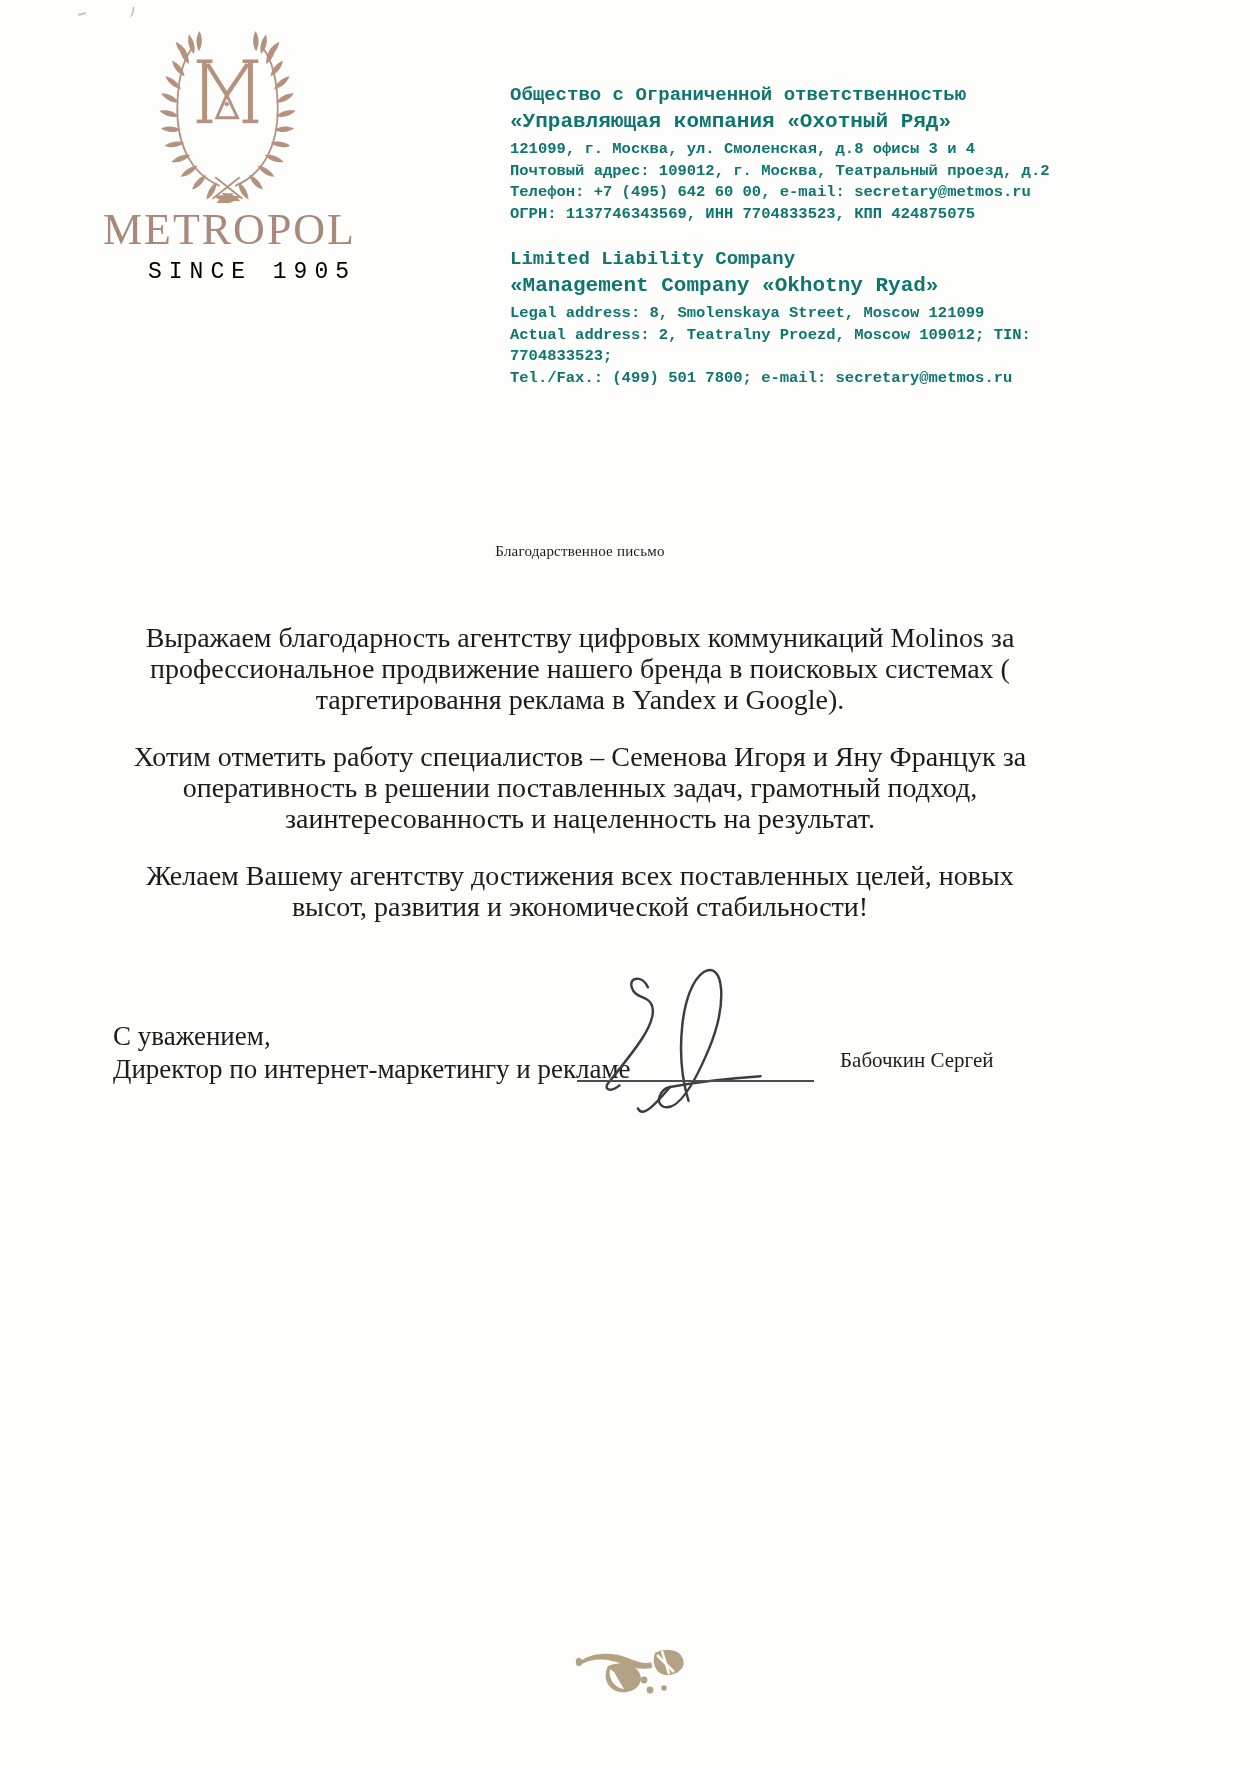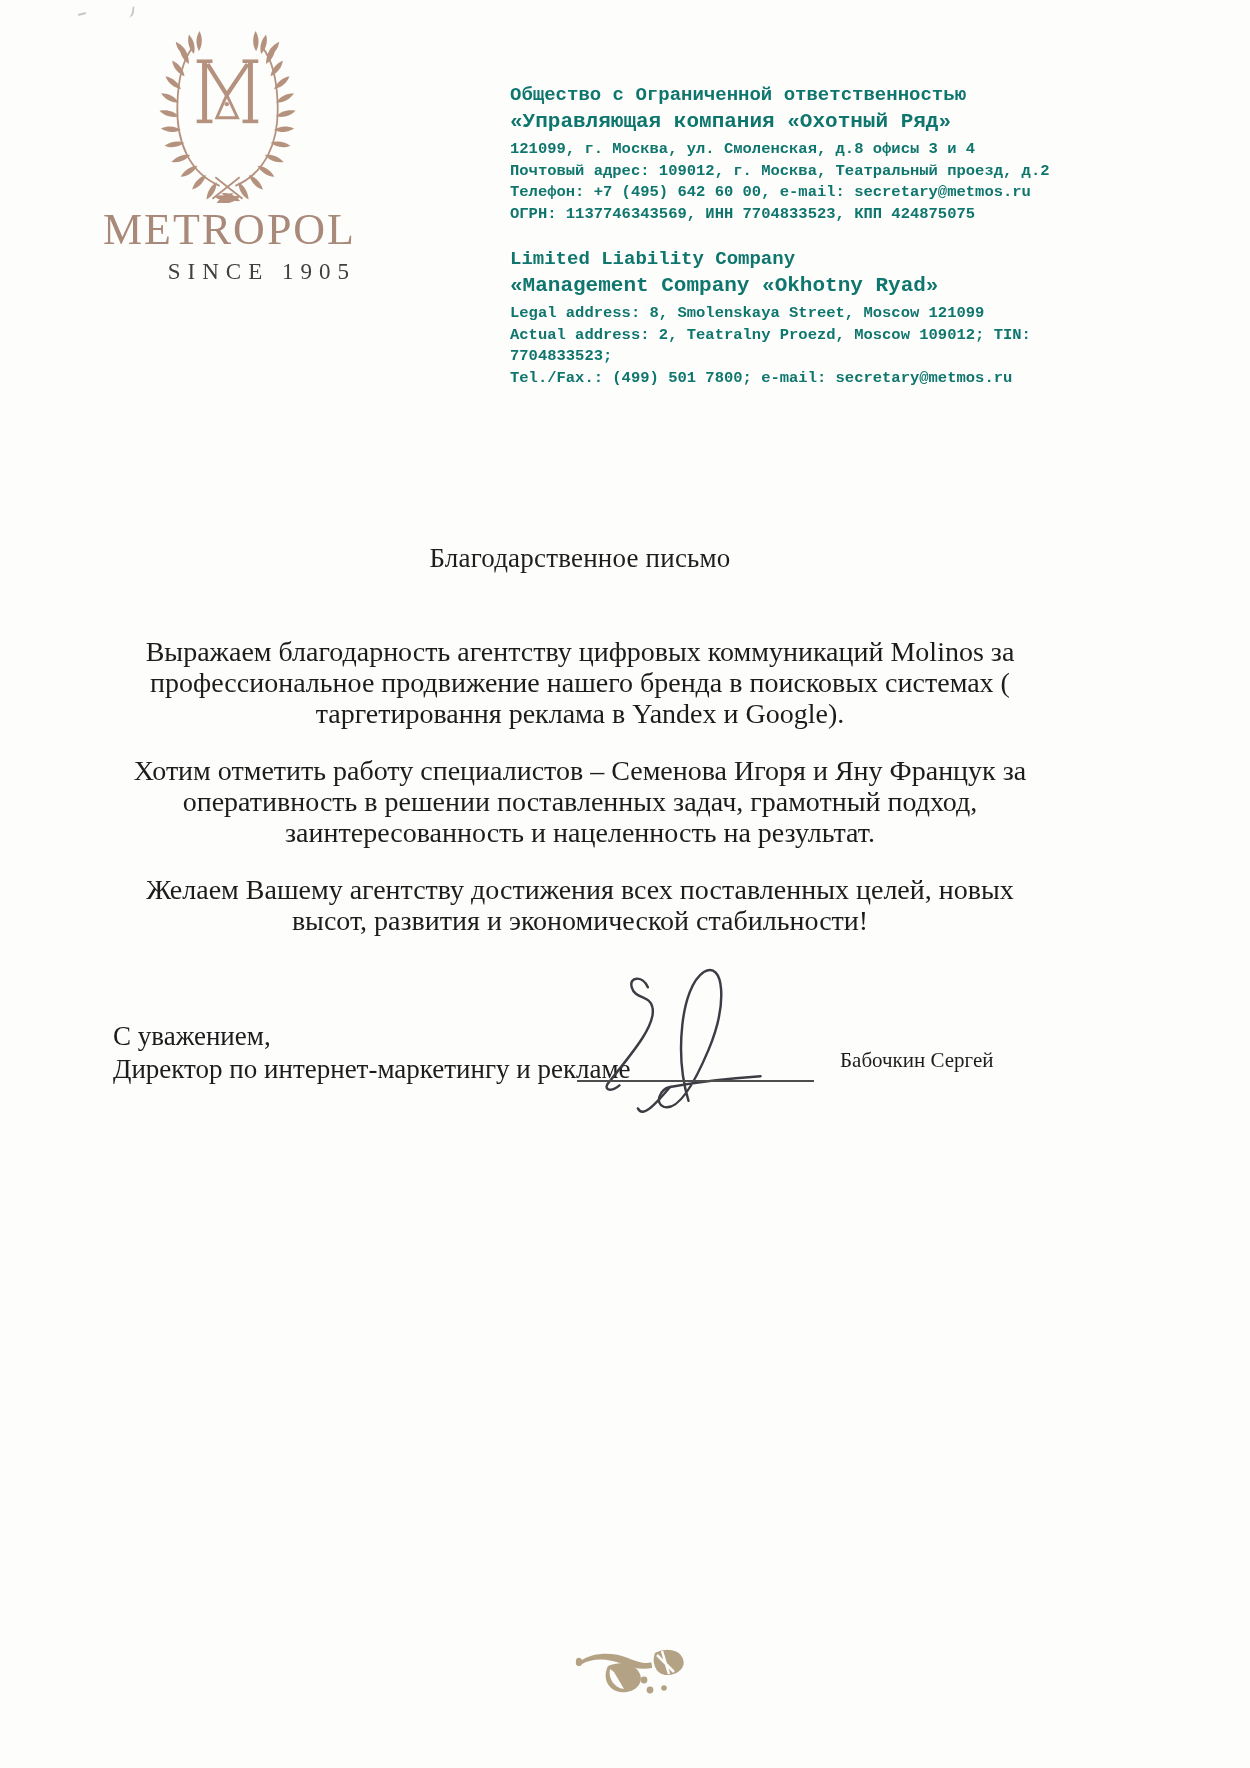--- a/index.html
+++ b/index.html
@@ -19,40 +19,40 @@
   .logo-block{position:absolute;left:98px;top:24px;width:258px;text-align:right;}
   .logo-block svg{display:block;margin:0 auto;}
   .wordmark{
     margin-top:4px;
     font-family:"Liberation Serif", serif;
     font-size:44px;line-height:46px;letter-spacing:2px;
     color:#a8897a;font-weight:400;
   }
   .tagline{
     margin-top:6px;
-    font-family:Liberation Serif, serif;
+    font-family:Liberation Mono, monospace;
     font-size:23px;line-height:26px;letter-spacing:7px;
-    color:#404040;
+    color:#000000;
   }
   .company-info{
     position:absolute;left:510px;top:82px;width:600px;
     font-family:Liberation Mono, monospace;
     color:#0f766e;
   }
   .co-name-1{font-size:19px;font-weight:700;line-height:26px;}
   .co-name-2{font-size:21px;font-weight:700;line-height:28px;margin-bottom:3px;}
   .co-line{font-size:15.5px;font-weight:600;line-height:21.5px;}
   .company-en{margin-top:21px;}
   
   .letter-body{
     position:absolute;left:110px;top:543px;width:940px;
     text-align:center;
   }
   .letter-title{
-    font-size:27px;font-weight:400;margin:0 0 62px 0;
+    font-size:15px;font-weight:400;margin:0 0 62px 0;
     letter-spacing:.2px;color:#1e1e1e;
   }
   .letter-body p{
     font-size:28px;line-height:31px;margin:0 0 26px 0;color:#1c1c1c;
   }
   
   .closing-block{position:absolute;left:113px;top:1020px;font-size:27px;line-height:33px;color:#1c1c1c;}
   .sig-flourish{position:absolute;left:575px;top:955px;}
   .sig-line{position:absolute;left:577px;top:1080px;width:237px;height:2px;background:#4d4d4d;}
   .signer-name{position:absolute;left:840px;top:1048px;font-size:21px;color:#1c1c1c;}

